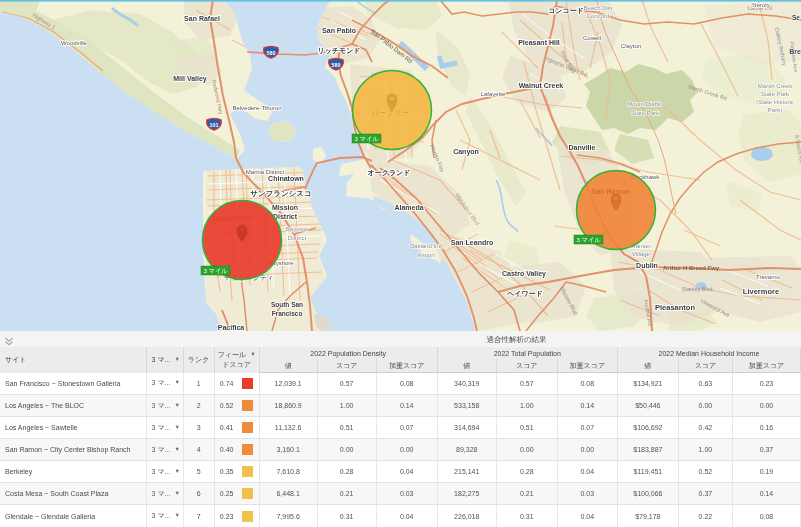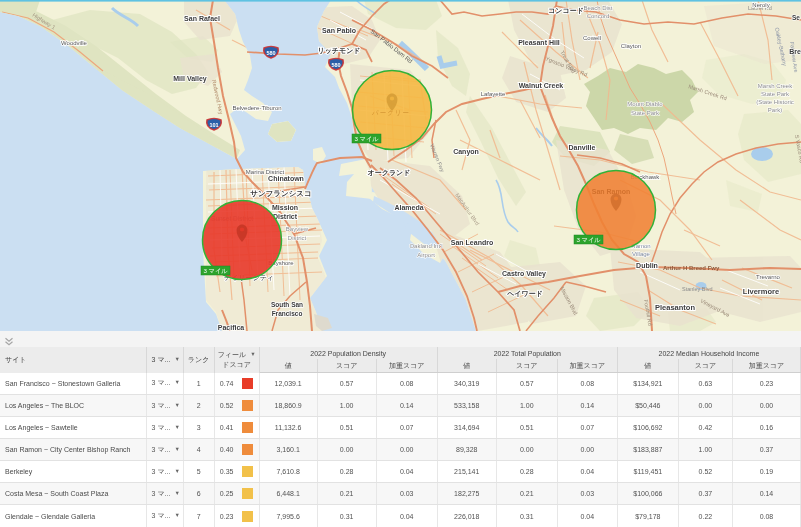--- a/index.html
+++ b/index.html
@@ -370,20 +370,21 @@
 </svg>
 </div>
 <div id="panel">
   <div id="titlebar">
       <span id="chev"><svg width="10" height="10" viewBox="0 0 10 10">
           <g fill="none" stroke="#a6a6a6" stroke-width="1.2">
             <path d="M1.5,1.2 L5,4.2 L8.5,1.2"></path>
             <path d="M1.5,4.8 L5,7.8 L8.5,4.8"></path>
           </g>
         </svg></span>
+      <div class="t">適合性解析の結果</div>
     </div>
   <table>
     <colgroup>
       <col style="width:146px">
         <col style="width:37px">
         <col style="width:31px">
         <col style="width:45px">
       <col style="width:58px">
         <col style="width:59px">
         <col style="width:61px">

